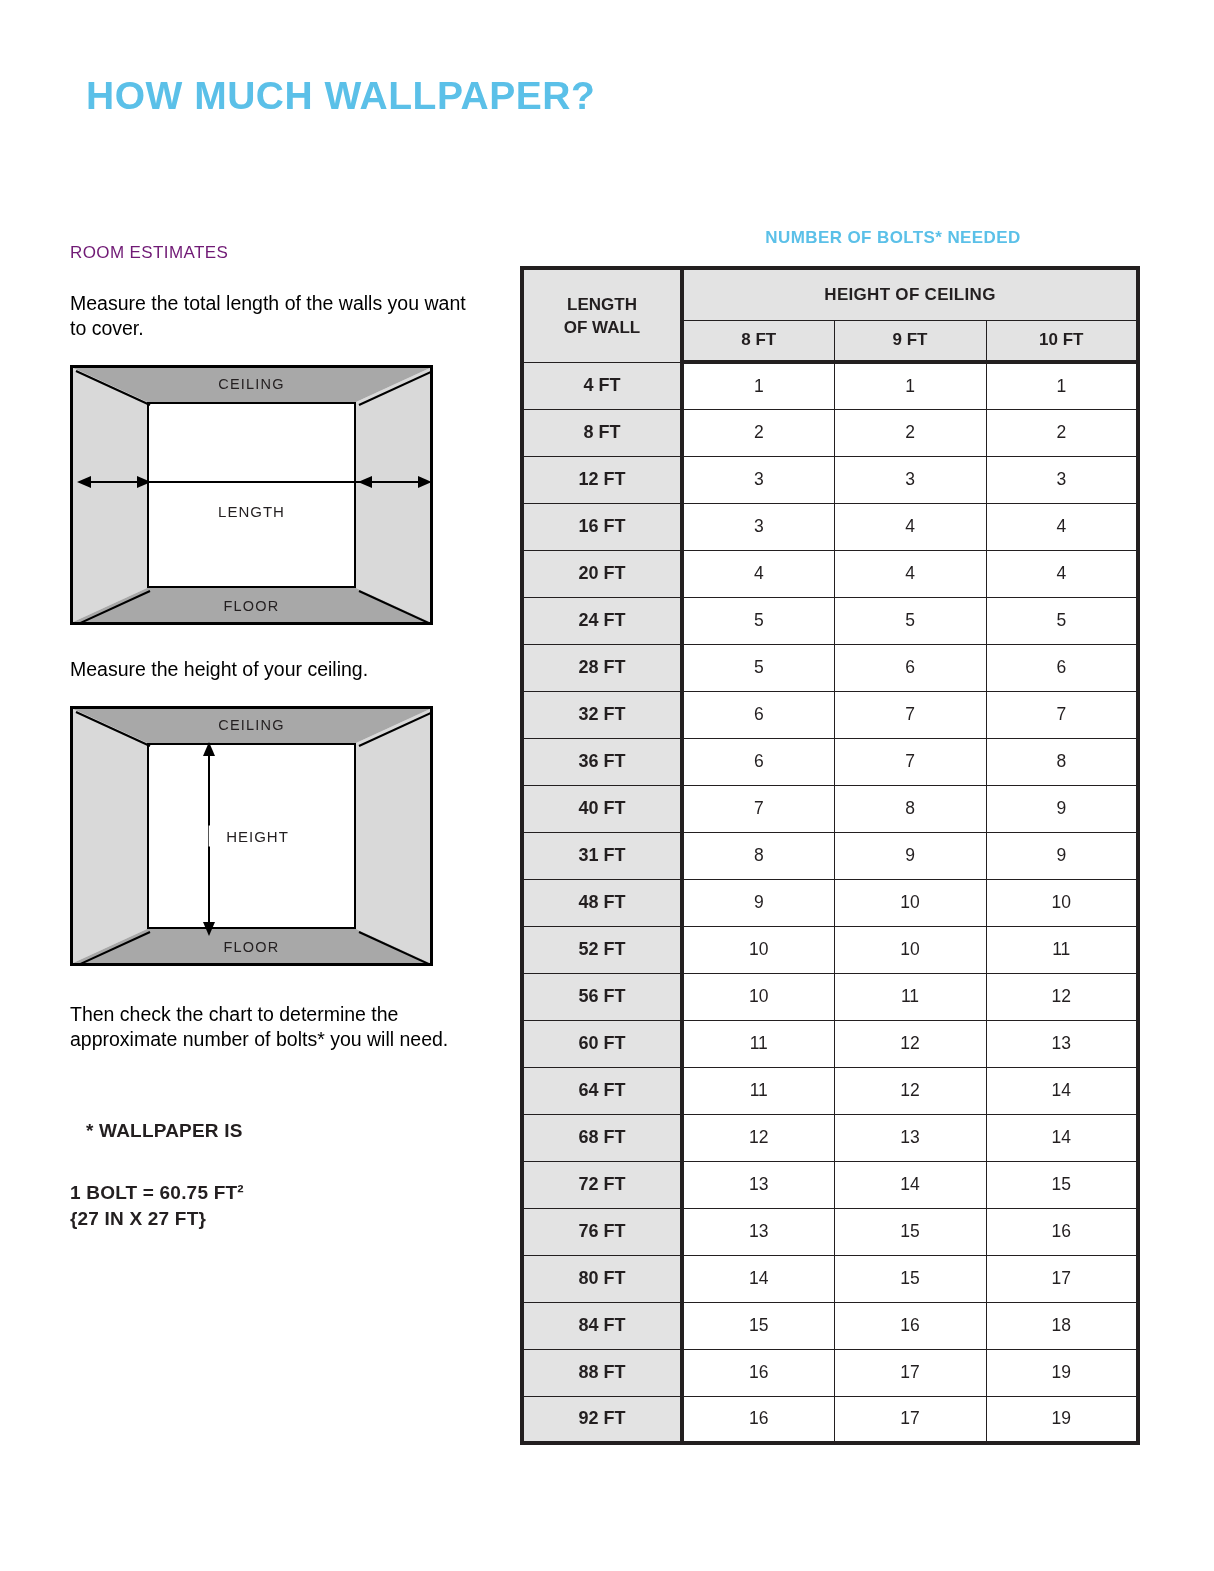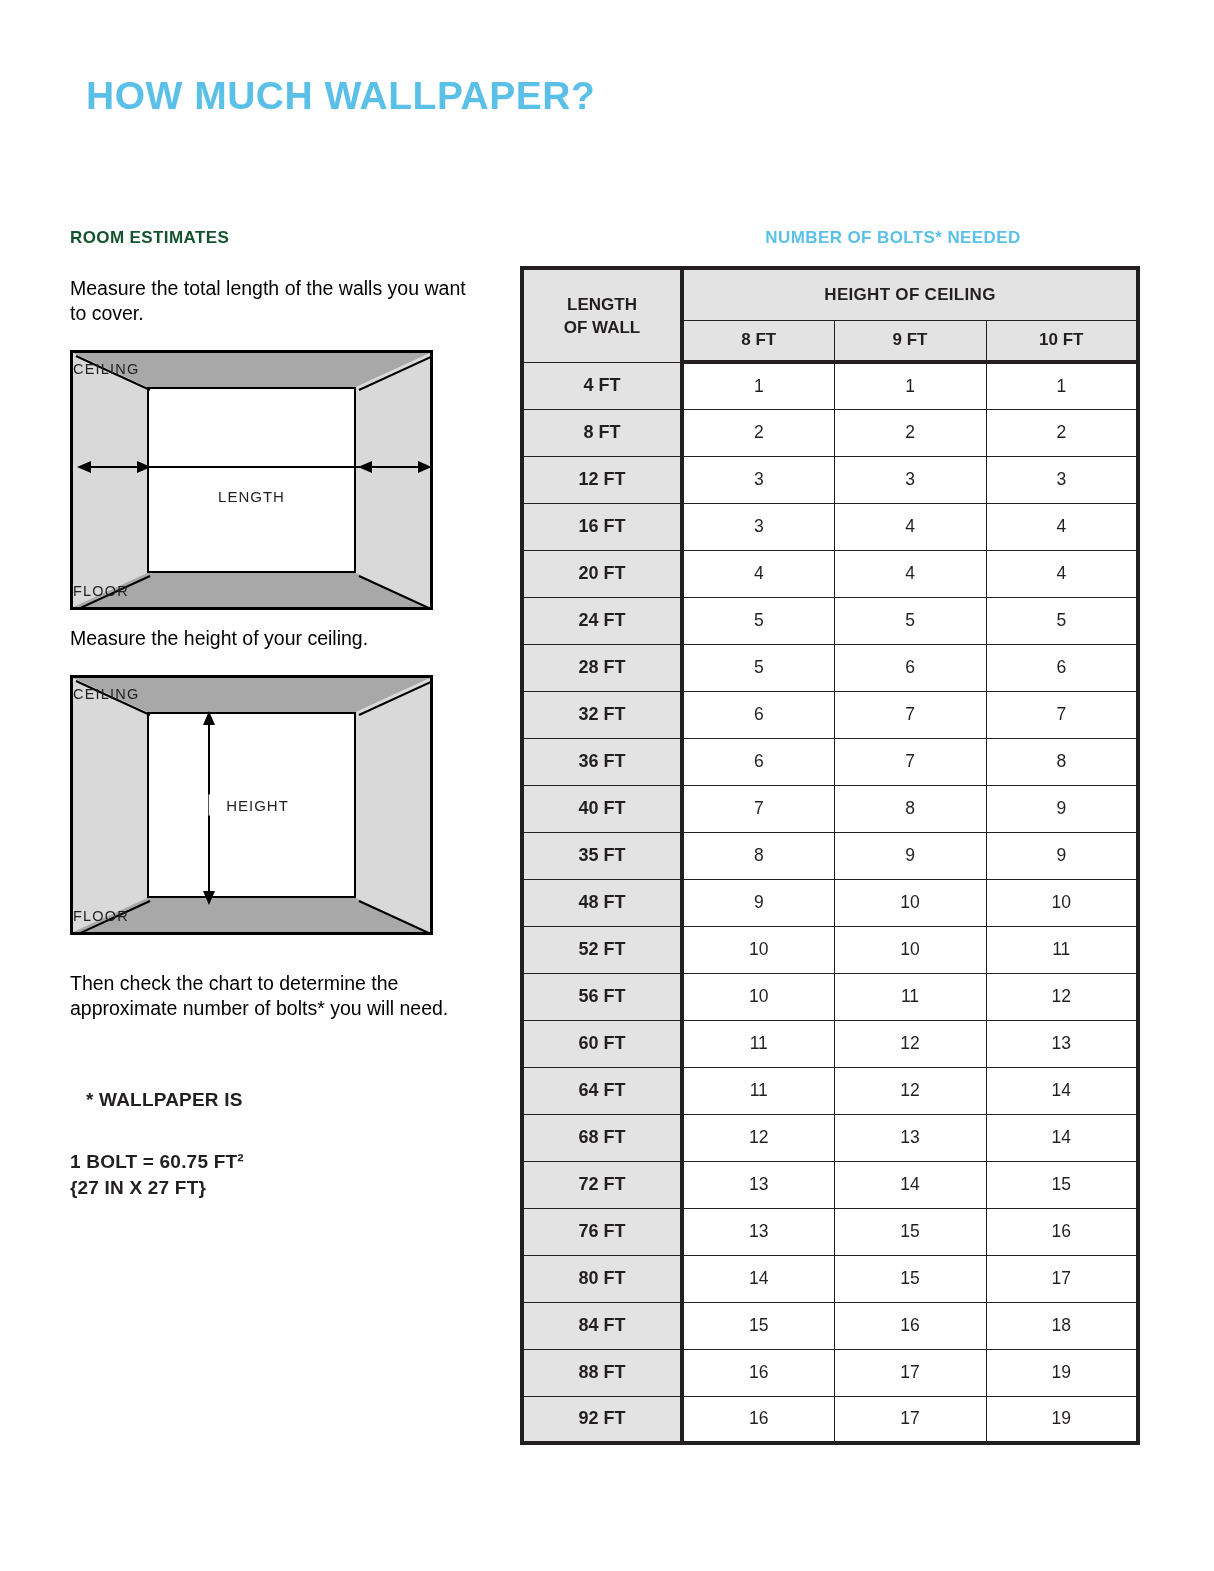--- a/index.html
+++ b/index.html
@@ -35,24 +35,24 @@
 
   
   .left-col {
     position: absolute;
     left: 70px;
     top: 228px;
     width: 400px;
   }
   .section-head {
     font-size: 17px;
-    font-weight: bold;
-    color: #14532d;
+    font-weight: normal;
+    color: #701a75;
     letter-spacing: 0.4px;
-    margin: 0 0 28px 0;
+    margin: 15px 0 28px 0;
   }
   .para {
     font-size: 19.5px;
     line-height: 25px;
     color: #000000;
     margin: 0;
     font-weight: normal;
   }
   .para.p2 { margin-top: 0; }
 
@@ -99,20 +99,21 @@
   .room .inner-rect {
     position: absolute;
     left: 74px; top: 34px;
     right: 74px; bottom: 34px;
     border: 2px solid #000;
     background: #ffffff;
   }
   .room-label {
     position: absolute;
     width: 100%;
+    text-align: center;
     font-size: 14.5px;
     letter-spacing: 1.2px;
     color: #231f20;
   }
   .room-label.ceiling { top: 8px; }
   .room-label.floor { bottom: 8px; }
 
   .measure-label {
     position: absolute;
     font-size: 15px;
@@ -238,21 +239,21 @@
         <polygon points="4,114 18,108 18,120" fill="#000"></polygon>
         <polygon points="359,114 345,108 345,120" fill="#000"></polygon>
         <polygon points="78,114 64,108 64,120" fill="#000"></polygon>
         <polygon points="285,114 299,108 299,120" fill="#000"></polygon>
       </svg>
       <div class="room-label ceiling">CEILING</div>
       <div class="room-label floor">FLOOR</div>
       <div class="measure-label len-label">LENGTH</div>
     </div>
 
-    <p class="para p2" style="margin-top:16px;">Measure the height of your ceiling.</p>
+    <p class="para p2" style="margin-top:32px;">Measure the height of your ceiling.</p>
 
     <div class="room">
       <div class="side left"></div>
       <div class="side right"></div>
       <div class="ceil-band"></div>
       <div class="floor-band"></div>
       <div class="inner-rect"></div>
       <svg class="arrow-svg" width="363" height="260">
         <line x1="3" y1="3" x2="77" y2="37" stroke="#000" stroke-width="2"></line>
         <line x1="360" y1="3" x2="286" y2="37" stroke="#000" stroke-width="2"></line>
@@ -354,21 +355,21 @@
           <td class="val">7</td>
           <td class="val">8</td>
         </tr>
         <tr>
           <td class="len-cell">40 FT</td>
           <td class="val">7</td>
           <td class="val">8</td>
           <td class="val">9</td>
         </tr>
         <tr>
-          <td class="len-cell">35 FT</td>
+          <td class="len-cell">31 FT</td>
           <td class="val">8</td>
           <td class="val">9</td>
           <td class="val">9</td>
         </tr>
         <tr>
           <td class="len-cell">48 FT</td>
           <td class="val">9</td>
           <td class="val">10</td>
           <td class="val">10</td>
         </tr>

